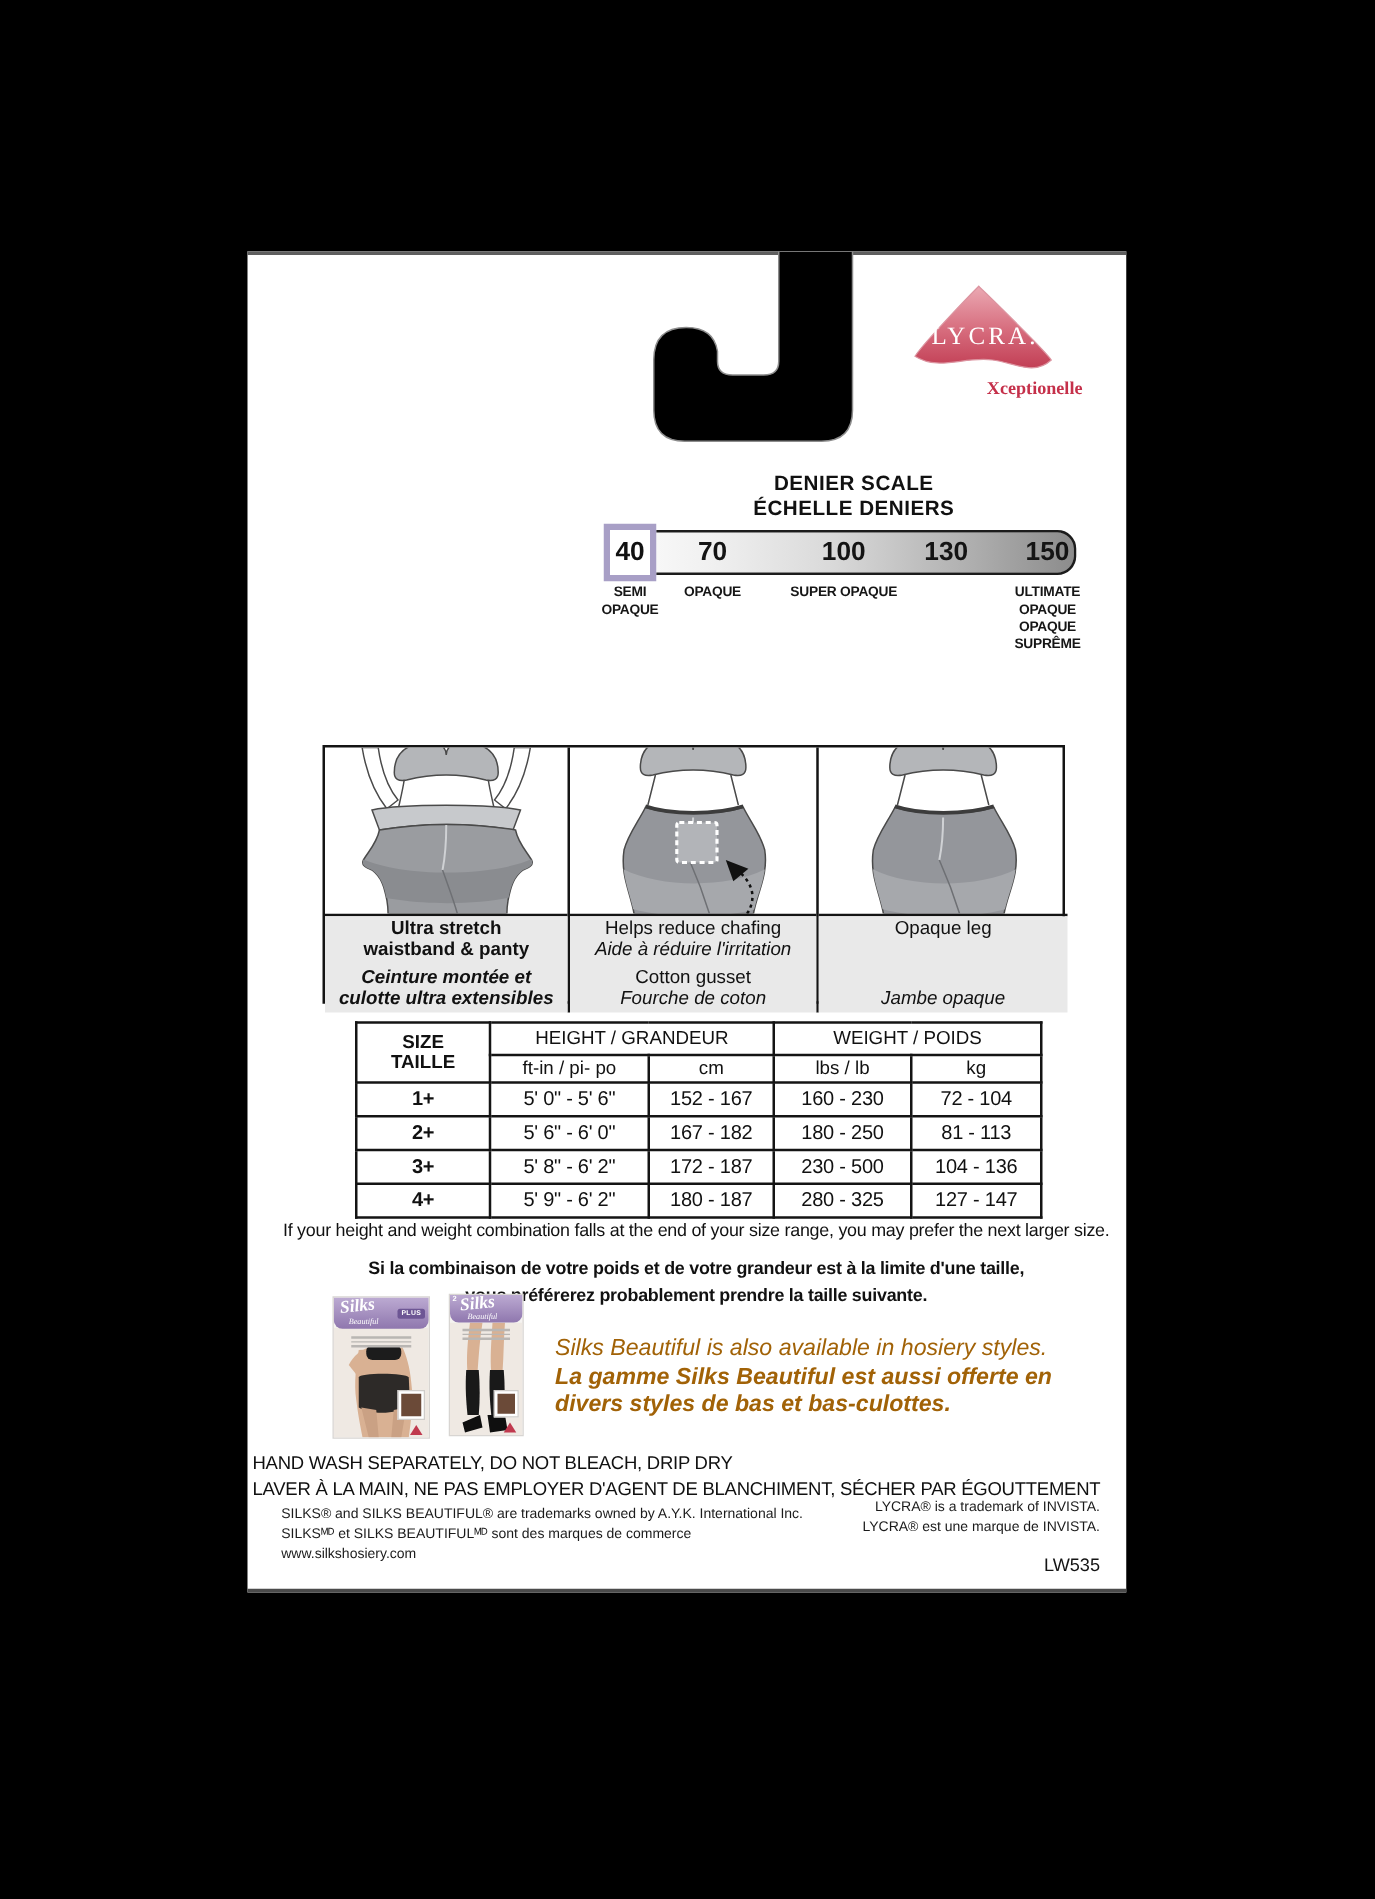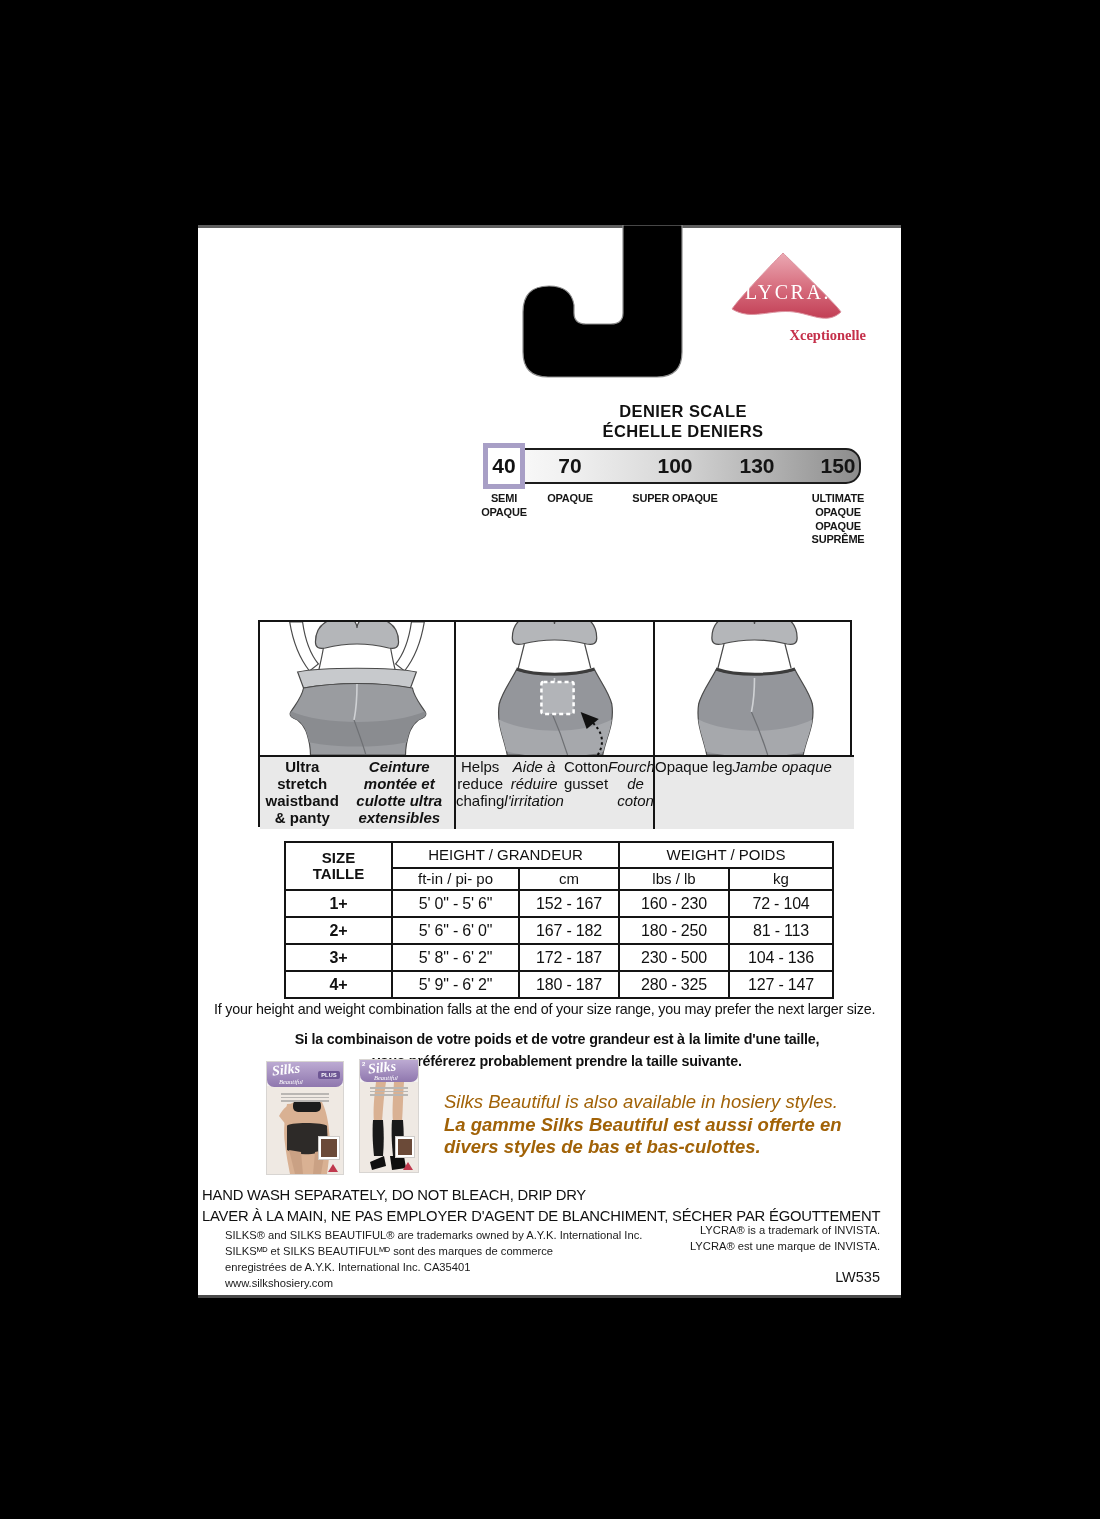--- a/index.html
+++ b/index.html
@@ -1,19 +1,19 @@
 <!DOCTYPE html>
 <html><head>
 <meta charset="utf-8">
 <style>
   html,body{margin:0;padding:0;background:#000;}
   .stage{position:relative;width:1100px;height:1519px;background:#000;overflow:hidden;
          font-family:"Liberation Sans",sans-serif;color:#111;}
   .card{position:absolute;left:198px;top:201px;width:703px;height:1073px;background:#fff;
-        border-top:3px solid #5f5f5f;border-bottom:3px solid #4a4a4a;box-sizing:border-box;margin-top:24px;}
+        border-top:3px solid #5f5f5f;border-bottom:3px solid #4a4a4a;box-sizing:border-box;}
   .abs{position:absolute;}
   .ml{white-space:pre-line;font-weight:bold;}
 
   
   .hole{position:absolute;left:317px;top:-3px;}
 
   
   .lycra{position:absolute;left:523px;top:22px;width:140px;height:82px;}
   .lycra text{font-family:"Liberation Serif",serif;letter-spacing:2.5px;font-size:20px;fill:#fff;}
   .xcep{position:absolute;left:578px;top:99px;width:90px;text-align:right;
@@ -32,35 +32,35 @@
           font-weight:bold;font-size:21px;}
   .dlab{position:absolute;top:264px;transform:translateX(-50%);text-align:center;
         font-size:11px;line-height:1.25;letter-spacing:-.2px;color:#161616;}
 
   
   .features{position:absolute;left:60px;top:392px;width:594px;height:207px;box-sizing:border-box;
             border:2px solid #141414;display:grid;grid-template-columns:196px 199px 199px;background:#fff;}
   .fcol{position:relative;border-right:2px solid #141414;display:flex;flex-direction:column;}
   .fcol:last-child{border-right:none;}
   .fig{height:133px;border-bottom:2px solid #141414;overflow:hidden;}
-  .cap{flex:1;background:#e9e9e9;display:flex;flex-direction:row;justify-content:flex-start;
+  .cap{flex:1;background:#e9e9e9;display:flex;flex-direction:column;justify-content:space-between;
        text-align:center;font-size:15px;line-height:1.13;padding:2px 0;}
   .cap .it{font-style:italic;}
   .cap .gap{height:5px;}
 
   
   table.sz{position:absolute;left:86px;top:613px;width:548px;border-collapse:collapse;
            table-layout:fixed;background:#fff;}
   table.sz td{border:2px solid #141414;text-align:center;padding:0;font-size:15px;line-height:1.1;}
   table.sz tr.h1 td{height:24px;}
   table.sz tr.h2 td{height:20px;border-radius:10px;}
   table.sz tr.d td{height:25px;font-size:16px;letter-spacing:-.2px;}
   table.sz td.szc{font-weight:bold;}
 
-  .note1{position:absolute;left:16px;top:773px;width:686px;font-size:14.3px;letter-spacing:-.2px;}
+  .note1{position:absolute;left:16px;top:773px;width:686px;text-align:center;font-size:14.3px;letter-spacing:-.2px;}
   .note2{position:absolute;left:16px;top:800px;width:686px;text-align:center;font-size:14.3px;line-height:1.55;letter-spacing:-.2px;}
 
   
   .pack{position:absolute;background:#f5f3f1;box-shadow:0 0 0 1px #d8d5d2;overflow:hidden;}
   .pk-hdr{position:absolute;left:0;top:0;right:0;height:25px;
           background:linear-gradient(#bcaad2,#8f77ae);border-radius:0 0 7px 7px;color:#fff;}
   .pk-silks{position:absolute;left:5px;top:0px;font-family:"Liberation Serif",serif;
             font-style:italic;font-weight:bold;font-size:14px;transform:rotate(-6deg);}
   .pk-beaut{position:absolute;left:12px;top:16px;font-family:"Liberation Serif",serif;
             font-style:italic;font-size:6.5px;}
@@ -322,21 +322,20 @@
     </div>
 
     <div class="care">
       <div>HAND WASH SEPARATELY, DO NOT BLEACH, DRIP DRY</div>
       <div>LAVER À LA MAIN, NE PAS EMPLOYER D'AGENT DE BLANCHIMENT, SÉCHER PAR ÉGOUTTEMENT</div>
     </div>
 
     <div class="legal-l">
       <div>SILKS® and SILKS BEAUTIFUL® are trademarks owned by A.Y.K. International Inc.</div>
       <div>SILKSᴹᴰ et SILKS BEAUTIFULᴹᴰ sont des marques de commerce</div>
-      <div>enregistrées de A.Y.K. International Inc. CA35401</div>
       <div>www.silkshosiery.com</div>
     </div>
     <div class="legal-r">
       <div>LYCRA® is a trademark of INVISTA.</div>
       <div>LYCRA® est une marque de INVISTA.</div>
     </div>
     <div class="code">LW535</div>
 
   </div>
 </div>

